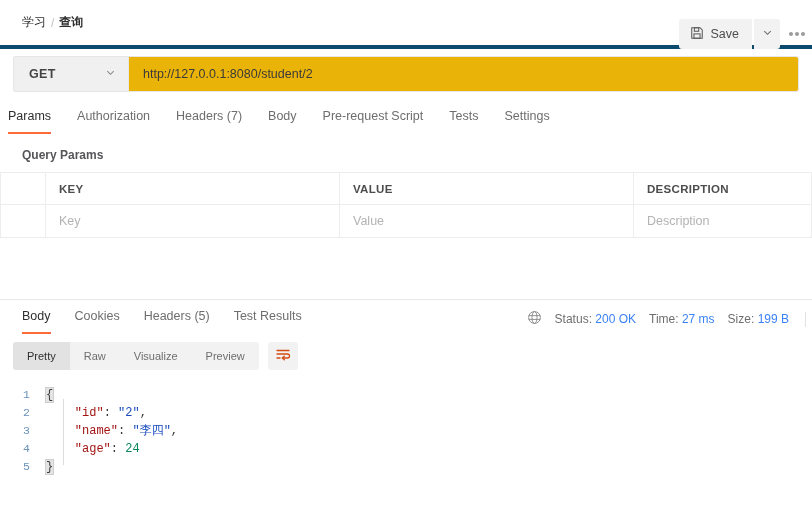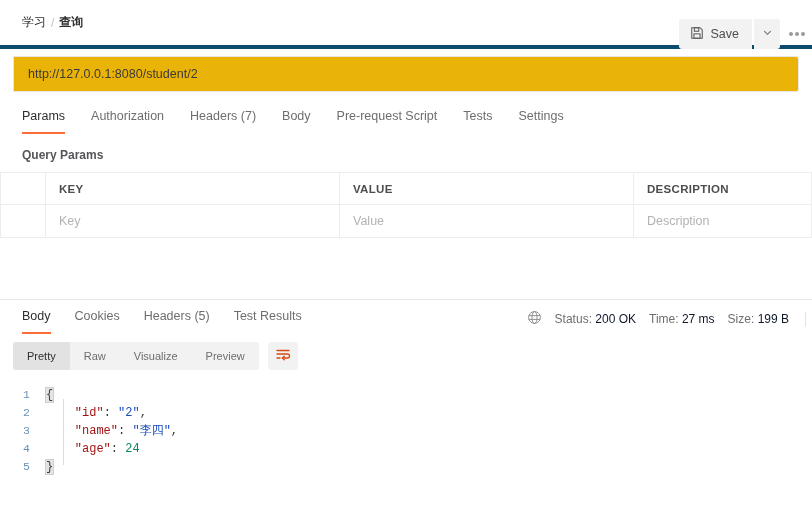--- a/index.html
+++ b/index.html
@@ -123,21 +123,21 @@
     cursor: text;
     overflow: hidden;
     white-space: nowrap;
   }
 
   
   .req-tabs {
     display: flex;
     align-items: flex-end;
     gap: 26px;
-    padding: 0 22px;
+    padding: 0 8px;
     height: 35px;
   }
   .rtab {
     font-size: 12.5px;
     color: #6e6e6e;
     padding-bottom: 9px;
     border-bottom: 2px solid transparent;
     cursor: pointer;
     white-space: nowrap;
   }
@@ -190,21 +190,21 @@
   .resp-meta {
     position: absolute;
     right: 6px;
     bottom: 6px;
     display: flex;
     align-items: center;
     gap: 13px;
     font-size: 12px;
     color: #6e6e6e;
   }
-  .resp-meta .val { color: #0f172a; }
+  .resp-meta .val { color: #3b82f6; }
   .meta-divider {
     width: 1px; height: 15px; background: #e2e2e2; margin-left: 3px;
   }
 
   .view-toolbar {
     display: flex;
     align-items: center;
     gap: 9px;
     padding: 8px 22px 9px 13px;
   }
@@ -310,20 +310,28 @@
         </svg>
       </span>
     </div>
     <div class="more-dots">
       <span></span>
     </div>
   </div>
 </div>
 
 <div class="urlrow">
+  <div class="method-select">
+    <span class="method-label">GET</span>
+    <span>
+      <svg width="11" height="11" viewBox="0 0 12 12" fill="none" stroke="#8a8a8a" stroke-width="1.2">
+        <path d="M2.5 4.5L6 8l3.5-3.5"></path>
+      </svg>
+    </span>
+  </div>
   <div class="url-input">
     <span>http://127.0.0.1:8080/student/2</span>
   </div>
 </div>
 
 <div class="req-tabs">
   <div class="rtab active">Params</div>
   <div class="rtab">Authorization</div>
   <div class="rtab">Headers (7)</div>
   <div class="rtab">Body</div>

